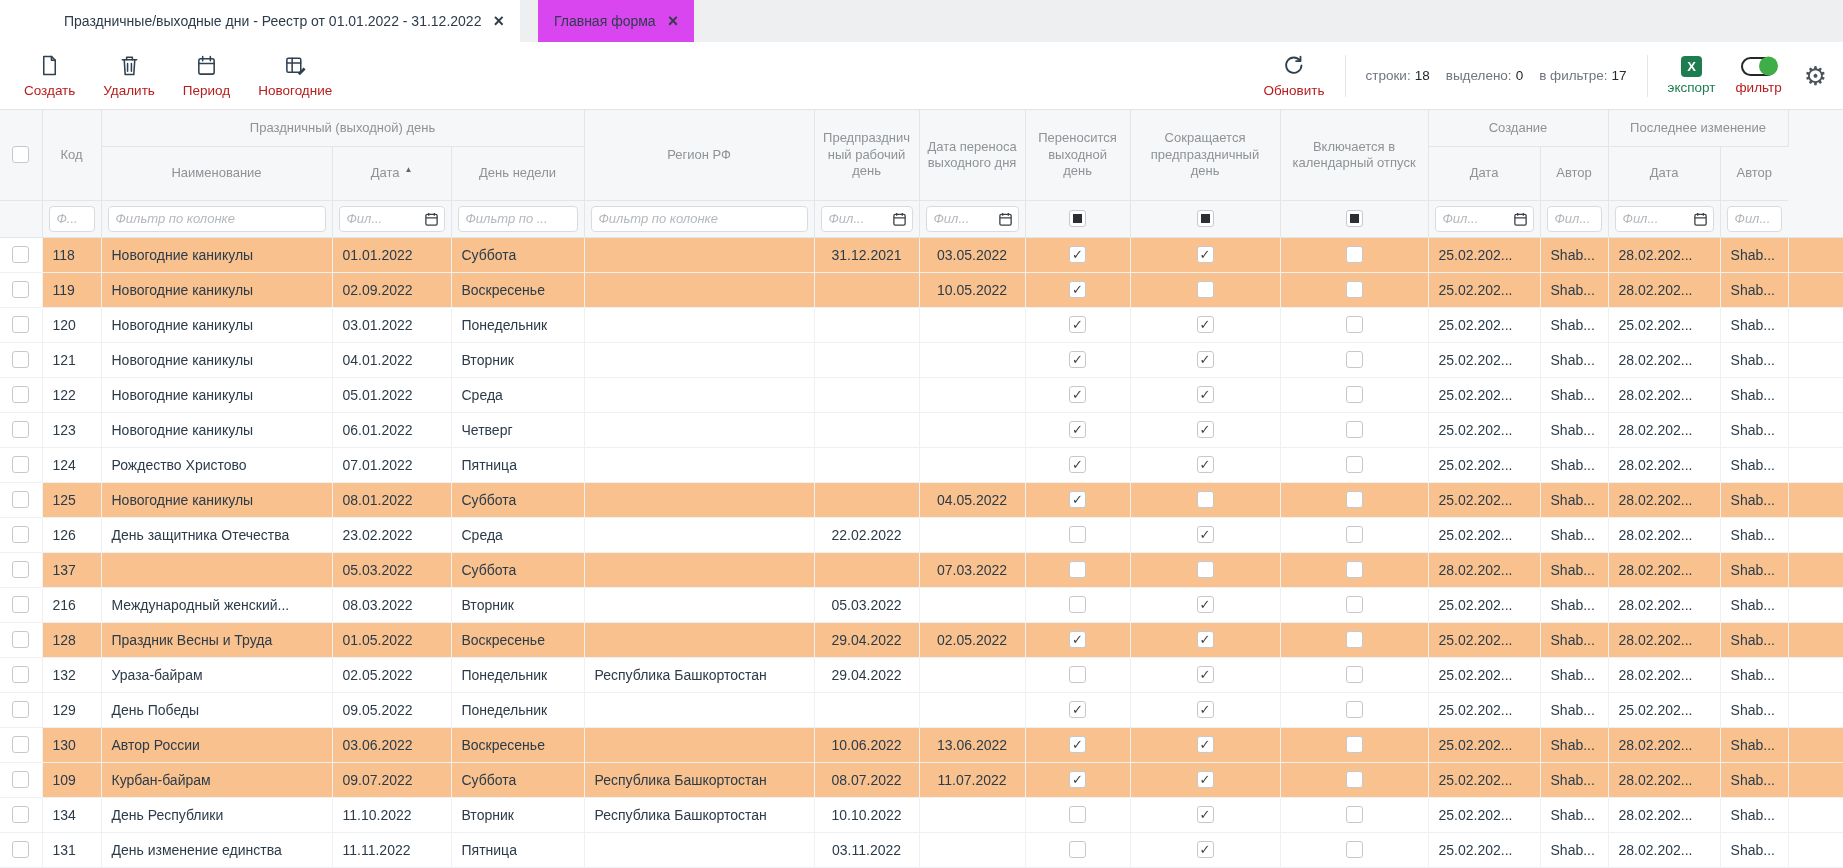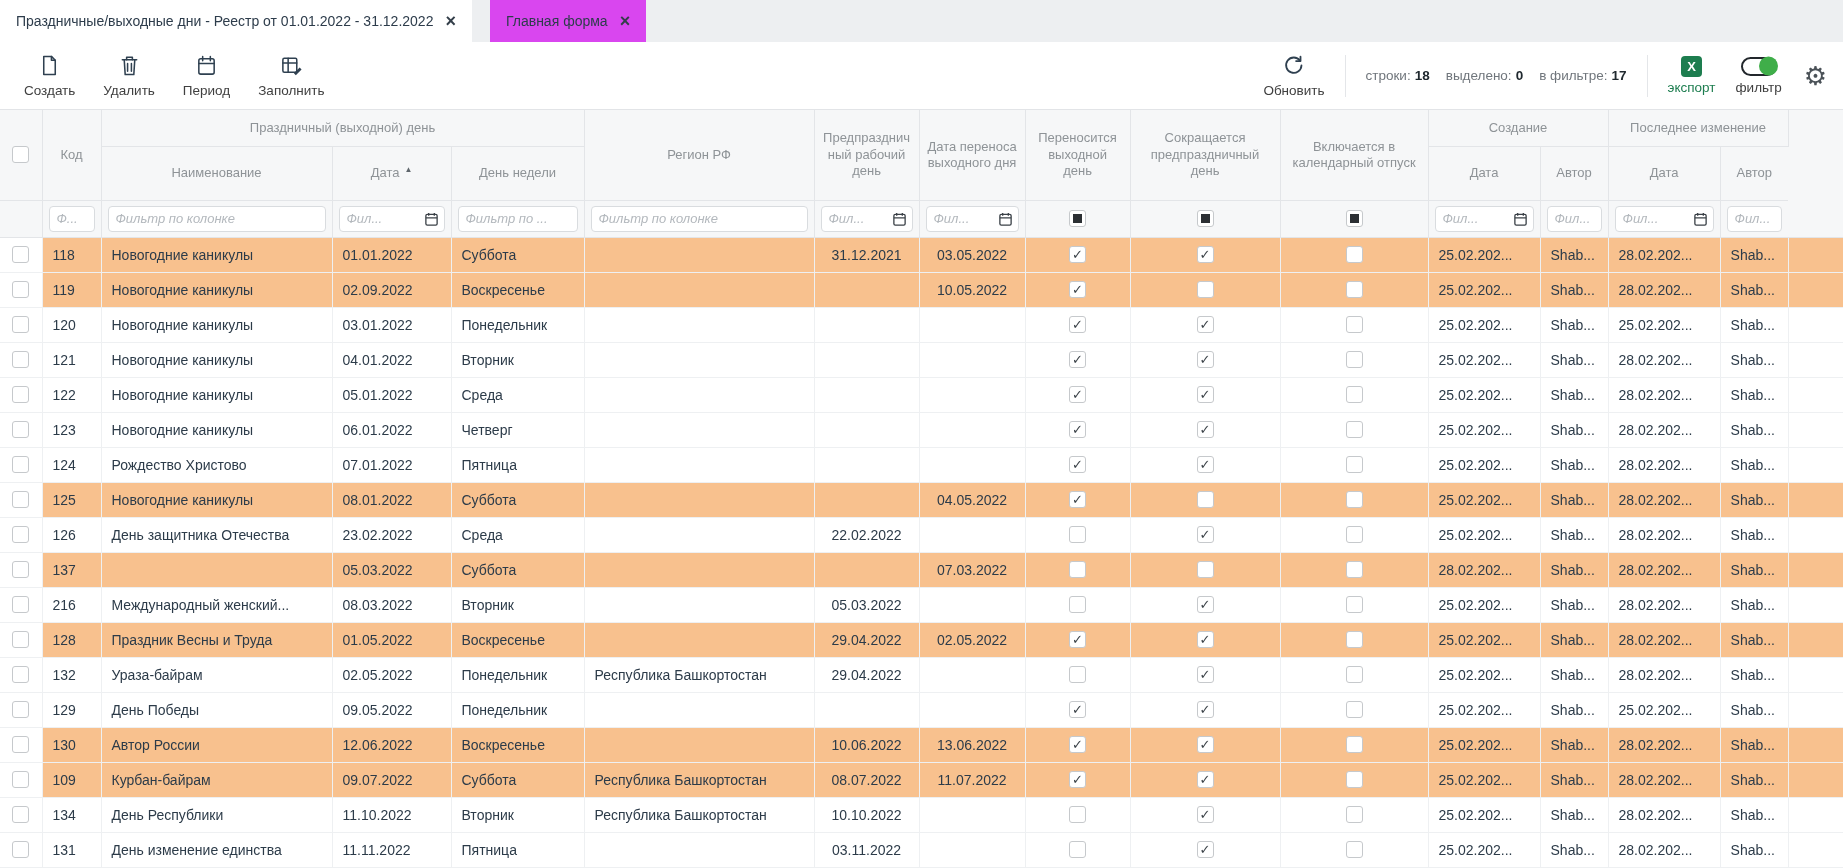--- a/index.html
+++ b/index.html
@@ -1,35 +1,35 @@
 <!DOCTYPE html>
 <html><head>
 <meta charset="utf-8">
 <style>
   * { margin:0; padding:0; box-sizing:border-box; }
   html,body { width:1843px; height:868px; overflow:hidden; background:#fff;
     font-family:"Liberation Sans","DejaVu Sans",sans-serif; color:#2c3b49; }
 
   
-  .tabbar { height:42px; background:#edeff1; display:flex; align-items:stretch; }
+  .tabbar { height:42px; background:#edeff1; display:flex; align-items:stretch;margin-left:48px; }
   .tab { display:flex; align-items:center; padding:0 16px; font-size:14px; color:#2d3c4b; }
   .tab.active { background:#ffffff; }
   .tab.inactive { background:#d946ef; margin-left:18px; }
   .tab-close { margin-left:12px; font-size:18px; font-weight:700; color:#333e49; line-height:1; }
 
   
   .toolbar { height:68px; background:#fff; border-bottom:1px solid #e2e4e7;
     display:flex; align-items:center; padding:0 16px 0 24px; }
   .tb-left { display:flex; gap:28px; }
   .tb-btn { display:flex; flex-direction:column; align-items:center; justify-content:center;
-    gap:3px; font-size:13.5px; color:#404040; cursor:default; }
+    gap:3px; font-size:13.5px; color:#b91c1c; cursor:default; }
   .tb-btn svg { width:23px; height:23px; stroke:#2f4050; fill:none; stroke-width:1.6; stroke-linecap:round; stroke-linejoin:round; }
   .tb-right { margin-left:auto; display:flex; align-items:center; gap:20px; }
   .stats { display:flex; gap:16px; font-size:13.5px; color:#70767c; white-space:nowrap; }
-  .stats b { color:#20292f; margin-left:4px; font-weight:700; }
+  .stats b { color:#20292f; margin-left:4px; font-weight:400; }
   .v-div { width:1px; height:42px; background:#e4e6e9; }
   .export-icon { width:21px; height:21px; background:#1d7d4f; border-radius:4px; color:#fff;
     font-weight:700; font-size:13px; display:flex; align-items:center; justify-content:center; }
   .tb-btn.export { color:#1d7d4f; }
   .toggle { width:36px; height:19px; border:2.5px solid #22272c; border-radius:11px; position:relative; background:#fff; margin-bottom:1px; }
   .knob { position:absolute; right:-3px; top:50%; transform:translateY(-50%);
     width:19px; height:19px; background:#3fae49; border-radius:50%; }
   .gear { font-size:26px; color:#4b5258; line-height:1; margin-left:2px; }
 
   
@@ -117,21 +117,21 @@
       <span>Период</span>
     </div>
     <div class="tb-btn">
       <span>
         <svg viewBox="0 0 24 24">
             <rect x="3" y="4.5" width="14.5" height="14.5" rx="1.5"></rect>
             <path d="M3 9.5h14.5M8.5 4.5V19"></path>
             <path d="M14.5 20.2l6-6 2 2-6 6z" fill="#2f4050" stroke="none"></path>
           </svg>
       </span>
-      <span>Заполнить</span>
+      <span>Новогодние</span>
     </div>
   </div>
 
   <div class="tb-right">
     <div class="tb-btn">
       <span>
         <svg viewBox="0 0 24 24">
             <path d="M18.8 7A8 8 0 1 0 20.3 12" stroke-width="1.9"></path>
             <path d="M19.3 2.8v4.6h-4.6" stroke-width="1.9"></path>
           </svg>
@@ -525,21 +525,21 @@
     <td>25.02.202...</td>
     <td>Shab...</td>
     <td>25.02.202...</td>
     <td>Shab...</td>
     <td class="c-spacer"></td>
   </tr>
       <tr class="data-row hl">
     <td class="col-cb"><span class="cb"></span></td>
     <td>130</td>
     <td>Автор России</td>
-    <td>12.06.2022</td>
+    <td>03.06.2022</td>
     <td>Воскресенье</td>
     <td></td>
     <td class="c-center">10.06.2022</td>
     <td class="c-center">13.06.2022</td>
     <td class="c-center"><span class="cb checked"></span></td>
     <td class="c-center"><span class="cb checked"></span></td>
     <td class="c-center"><span class="cb"></span></td>
     <td>25.02.202...</td>
     <td>Shab...</td>
     <td>28.02.202...</td>

